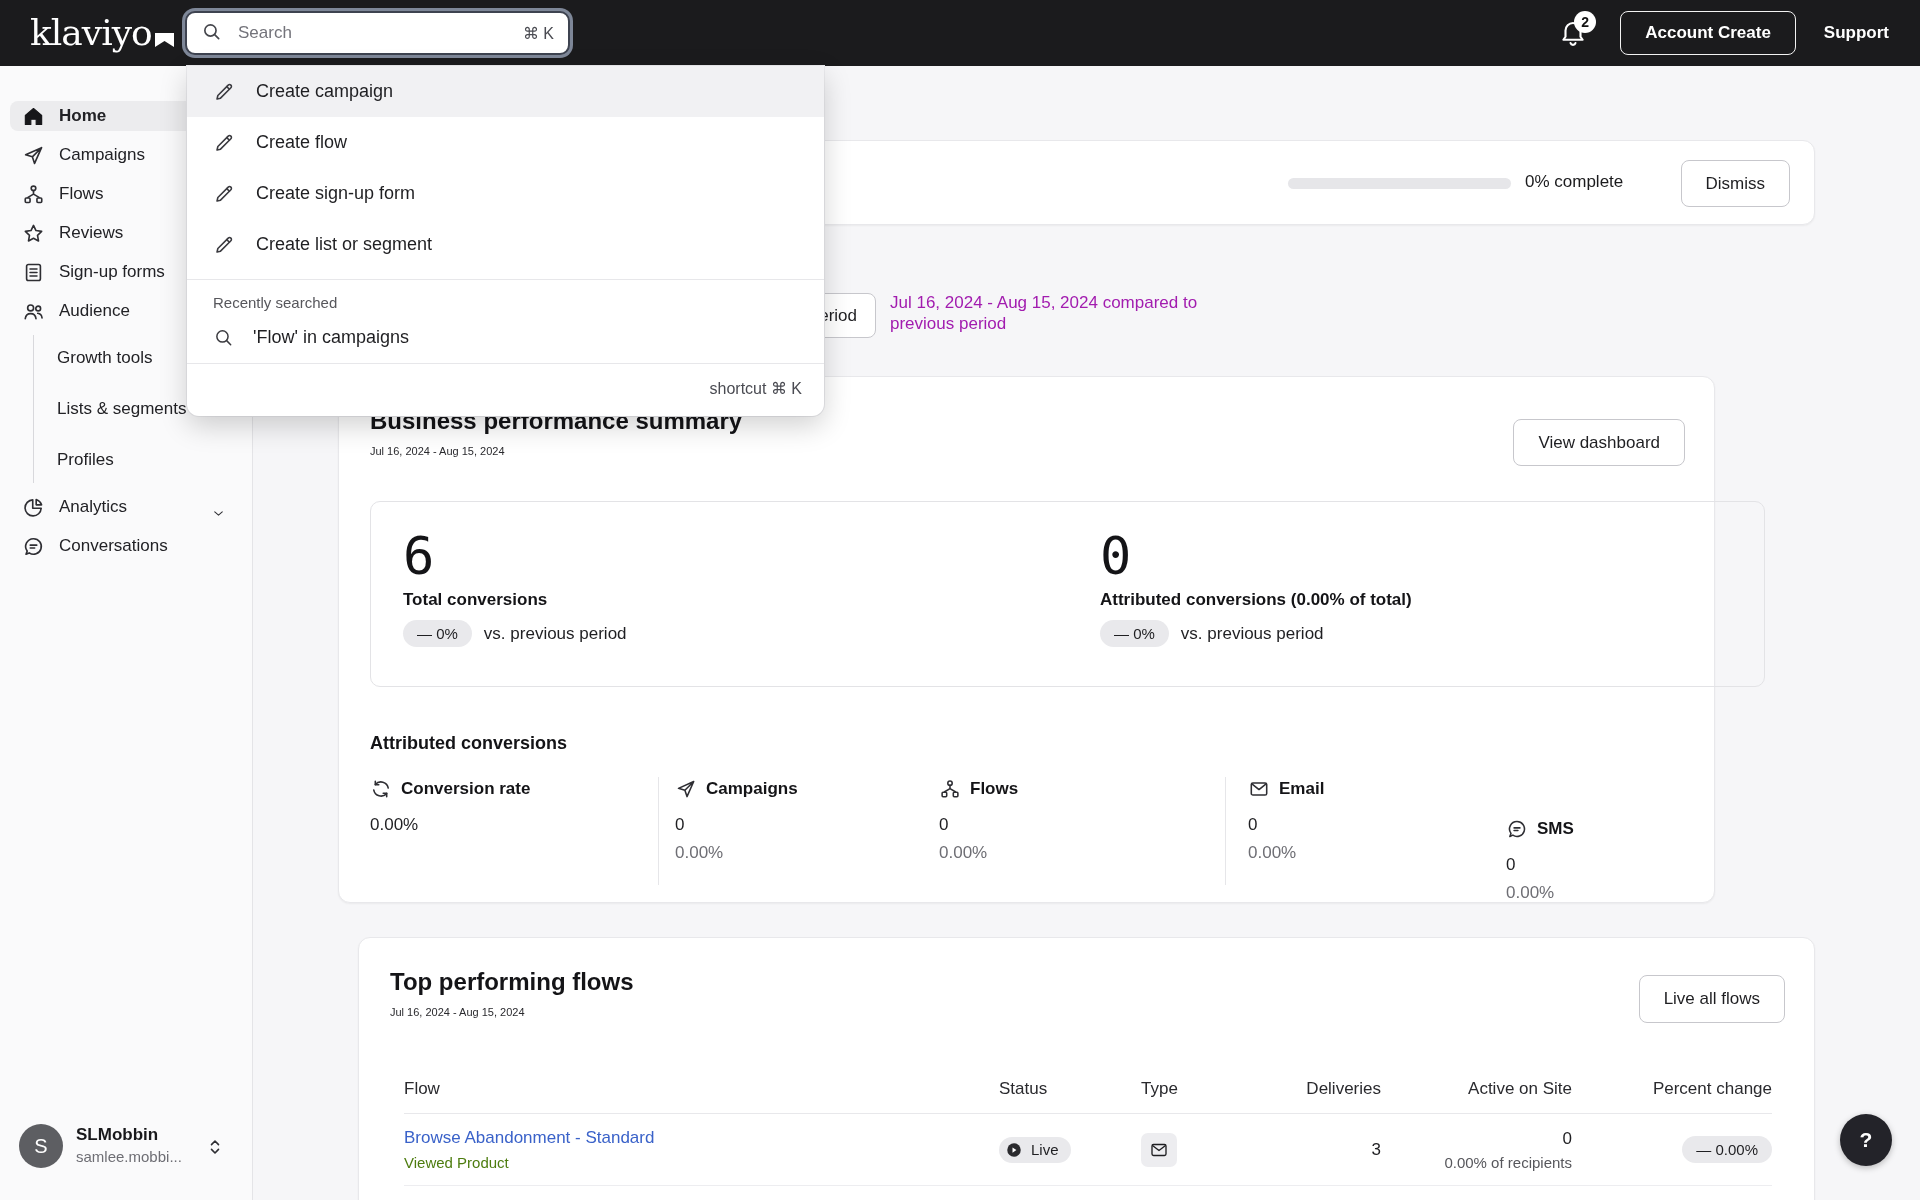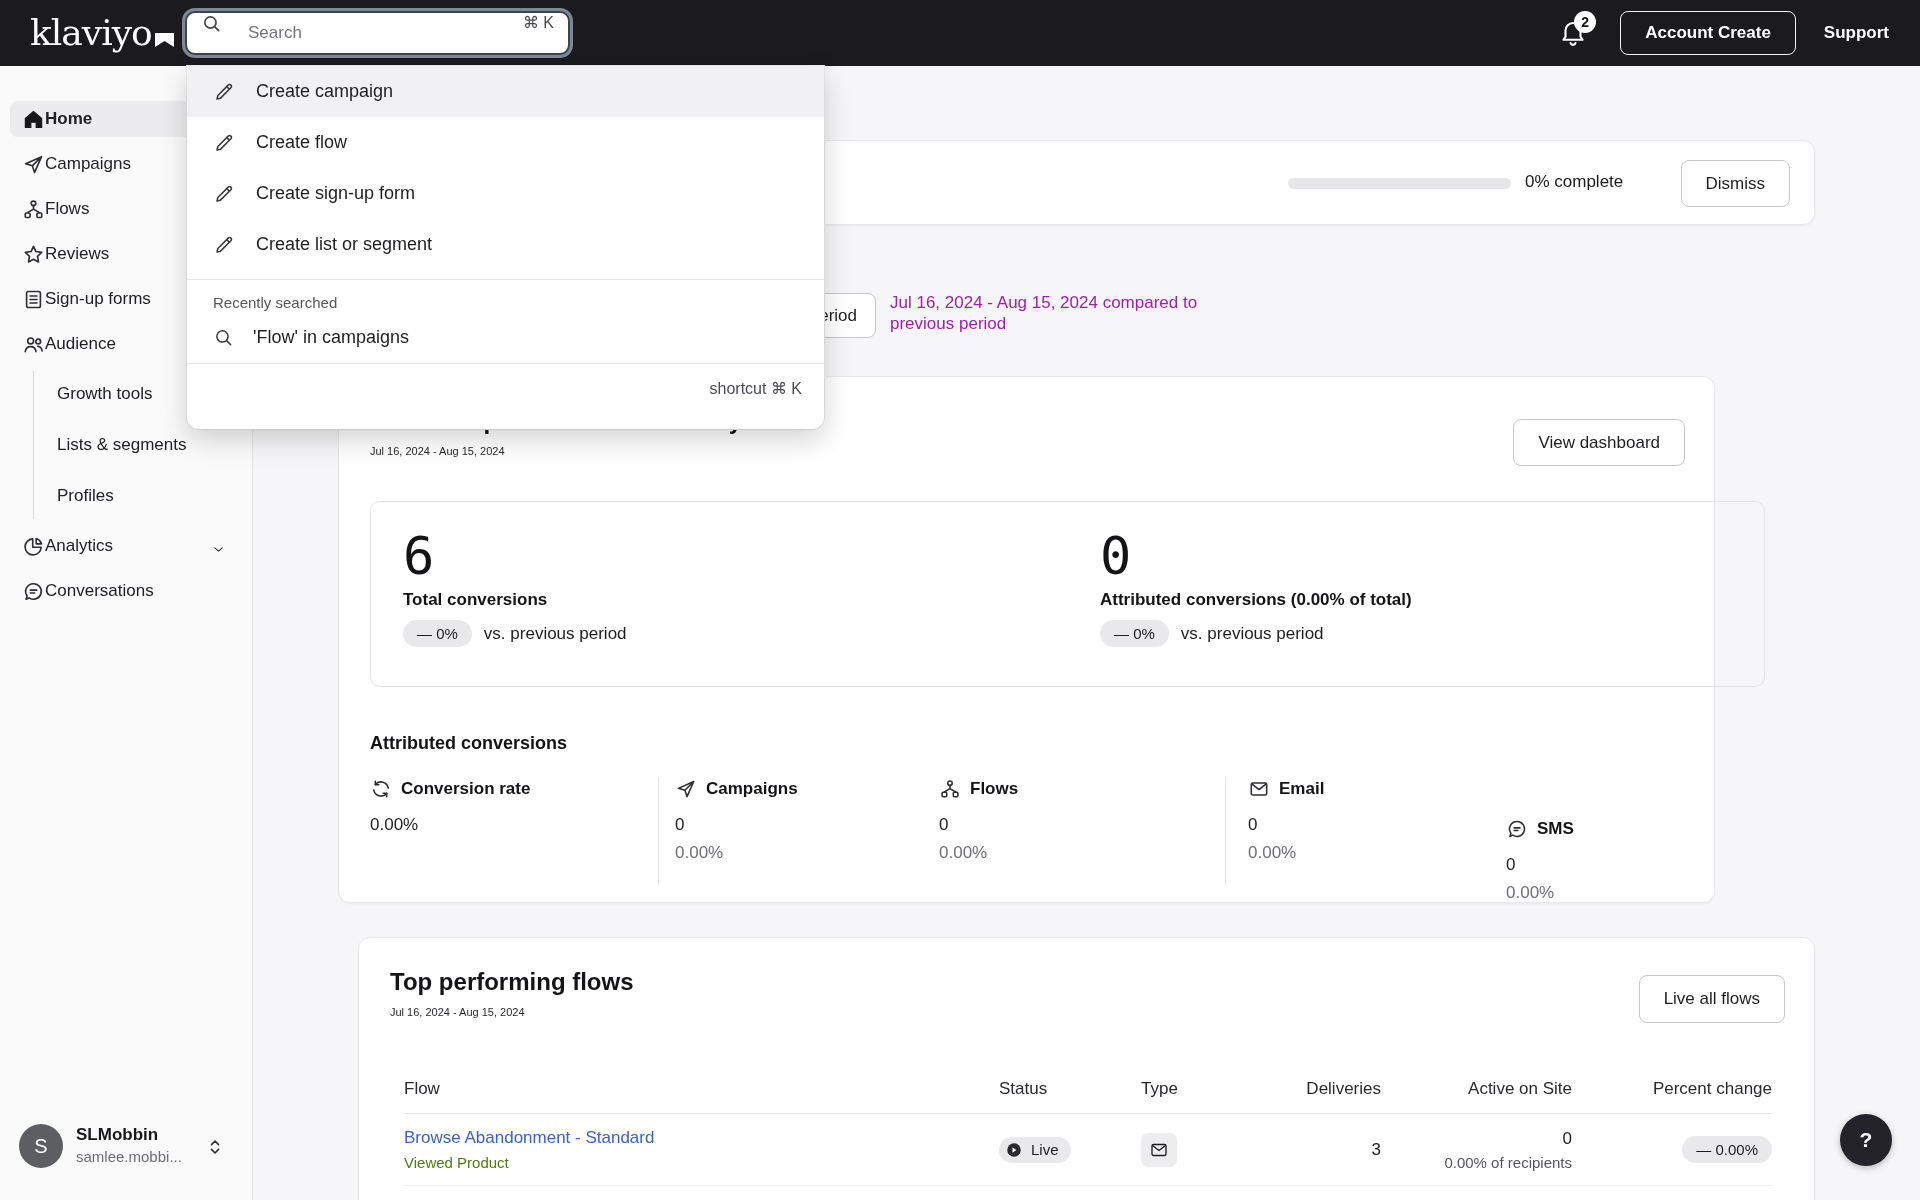--- a/index.html
+++ b/index.html
@@ -8,40 +8,40 @@
   .app { position:relative; width:1920px; height:1200px; }
 
   
   .topbar { position:absolute; left:0; top:0; width:1920px; height:66px; background:#1b1b1d;
     display:flex; align-items:center; z-index:40; }
   .logo { position:absolute; left:30px; top:12px; color:#fff; font-family:"DejaVu Serif", serif;
     font-size:36px; letter-spacing:-1px; display:flex; align-items:flex-start; }
   .logo-flag { margin-left:3px; margin-top:3px; }
   .search-box { position:absolute; left:185px; top:11px; width:385px; height:44px; background:#fff;
     border:2px solid #3e4350; border-radius:10px; box-shadow:0 0 0 3px #7e8798;
-    display:flex; padding:0 14px; gap:26px; }
+    display:flex; align-items:center; padding:0 14px; gap:16px; }
   .search-box input { flex:1; border:none; outline:none; font-size:17px; color:#1f1f22;
     font-family:"Liberation Sans", sans-serif; background:transparent; }
   .search-box input::placeholder { color:#73737a; }
   .search-kbd { color:#4a4b52; font-size:16px; white-space:nowrap; }
   .topbar-right { position:absolute; right:31px; top:0; height:66px; display:flex; align-items:center; gap:28px; }
   .bell-wrap { position:relative; width:34px; height:36px; cursor:pointer; }
   .bell-badge { position:absolute; right:-4px; top:-4px; width:22px; height:22px; border-radius:50%;
     background:#fff; color:#111; font-size:14px; font-weight:bold; display:flex; align-items:center; justify-content:center; }
   .btn-outline-light { height:44px; border:1px solid #f2f2f2; border-radius:8px; background:transparent;
     color:#fff; font-size:17px; font-weight:bold; padding:0 24px; display:flex; align-items:center; cursor:pointer;
     font-family:"Liberation Sans", sans-serif; }
   .support-link { color:#fff; font-size:17px; font-weight:bold; cursor:pointer; }
 
   
   .sidebar { position:absolute; left:0; top:66px; width:253px; height:1134px; background:#fafafb;
     border-right:1px solid #e4e4e7; z-index:10; }
   .nav { position:absolute; left:0; top:35px; width:100%; display:flex; flex-direction:column; gap:9px; }
-  .nav-row { position:relative; height:36px; margin:0 10px; border-radius:8px; display:flex; align-items:center;
-    padding-left:11px; font-size:17px; color:#222226; cursor:pointer; }
+  .nav-row { position:relative; height:30px; margin:0 10px; border-radius:8px; display:flex; align-items:center;
+    padding-left:11px; gap:14px; font-size:17px; color:#222226; cursor:pointer; }
   .nav-row.active { background:#ececee; font-weight:bold; }
   .nav-icon { width:24px; height:24px; display:flex; align-items:center; justify-content:center; flex:0 0 24px; }
   .nav-icon svg { stroke:#2e2e33; stroke-width:1.7; fill:none; stroke-linecap:round; stroke-linejoin:round; }
   .nav-chevron { position:absolute; right:16px; top:14px; }
   .nav-chevron svg { stroke:#2e2e33; stroke-width:1.7; fill:none; stroke-linecap:round; stroke-linejoin:round; }
   .sub-block { margin-left:33px; border-left:1px solid #d8d8dc; display:flex; flex-direction:column; gap:9px; padding:2px 0; }
   .sub-row { height:42px; display:flex; align-items:center; padding-left:23px; font-size:17px; color:#222226; cursor:pointer; }
   .user-block { position:absolute; left:0; bottom:28px; width:253px; height:50px; cursor:pointer; }
   .avatar { position:absolute; left:19px; top:2px; width:44px; height:44px; border-radius:50%; background:#5d5e62;
     color:#fff; font-size:20px; display:flex; align-items:center; justify-content:center; }
@@ -98,21 +98,21 @@
   .flow-sub { margin-top:6px; font-size:15px; color:#4d7c0f; }
   .type-chip { width:36px; height:34px; border-radius:7px; background:#ededf0; display:flex; align-items:center; justify-content:center; }
   .type-chip svg { stroke:#1f1f22; stroke-width:1.6; fill:none; stroke-linecap:round; stroke-linejoin:round; }
   .cell-deliv { font-size:17px; color:#1f1f22; }
   .active-val { font-size:17px; color:#1f1f22; }
   .active-sub { margin-top:5px; font-size:15px; color:#57575c; }
   .pc-wrap { display:flex; justify-content:flex-end; }
 
   
   .dropdown { position:absolute; left:187px; top:66px; width:637px; background:#fff; border-radius:0 0 12px 12px;
-    box-shadow:0 10px 28px rgba(0,0,0,0.18), 0 0 0 1px #ececef; z-index:50; padding-bottom:17px; }
+    box-shadow:0 10px 28px rgba(0,0,0,0.18), 0 0 0 1px #ececef; z-index:50; padding-bottom:4px; }
   .sd-item { height:51px; display:flex; align-items:center; padding-left:26px; gap:21px; font-size:18px; color:#1f1f22; cursor:pointer; }
   .sd-item.active { background:#f1f1f3; }
   .sd-item svg, .sd-recent-item svg { stroke:#3a3a3f; stroke-width:1.7; fill:none; stroke-linecap:round; stroke-linejoin:round; }
   .sd-divider { margin-top:9px; border-top:1px solid #e7e7ea; }
   .sd-section-label { padding:14px 0 0 26px; font-size:15px; color:#57575c; }
   .sd-recent-item { height:52px; display:flex; align-items:center; padding-left:26px; gap:19px; font-size:18px; color:#1f1f22; cursor:pointer; }
   .sd-footer { border-top:1px solid #e7e7ea; height:49px; display:flex; align-items:center; justify-content:flex-end;
     padding-right:22px; font-size:16px; color:#4a4b52; }
 
   .help-btn { position:absolute; right:28px; bottom:34px; width:52px; height:52px; border-radius:50%;

